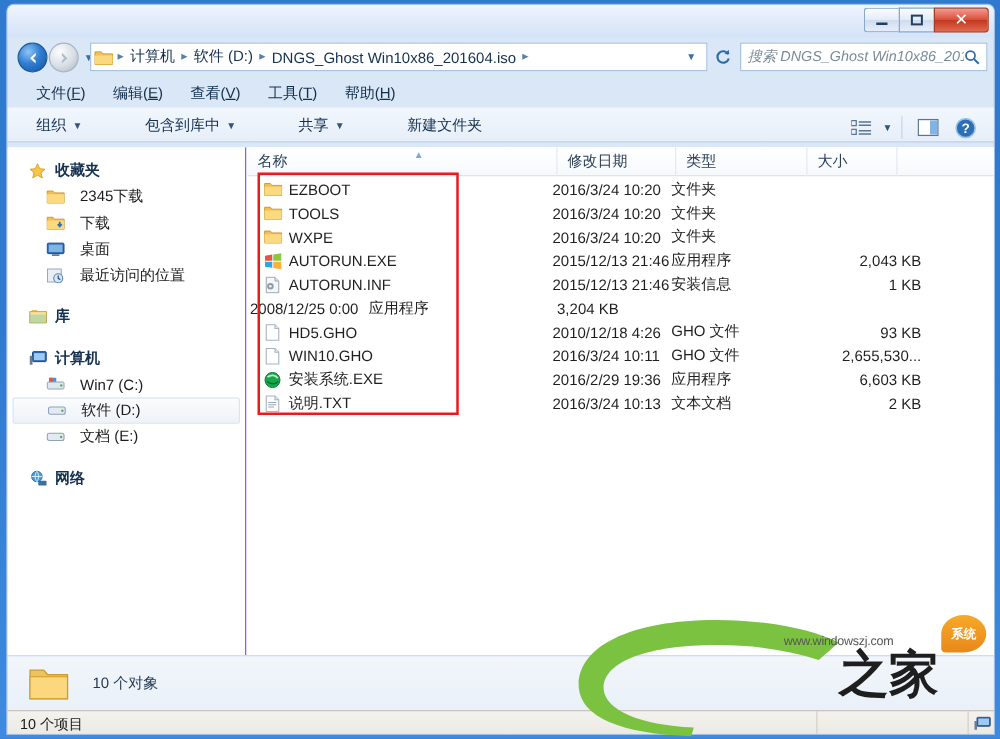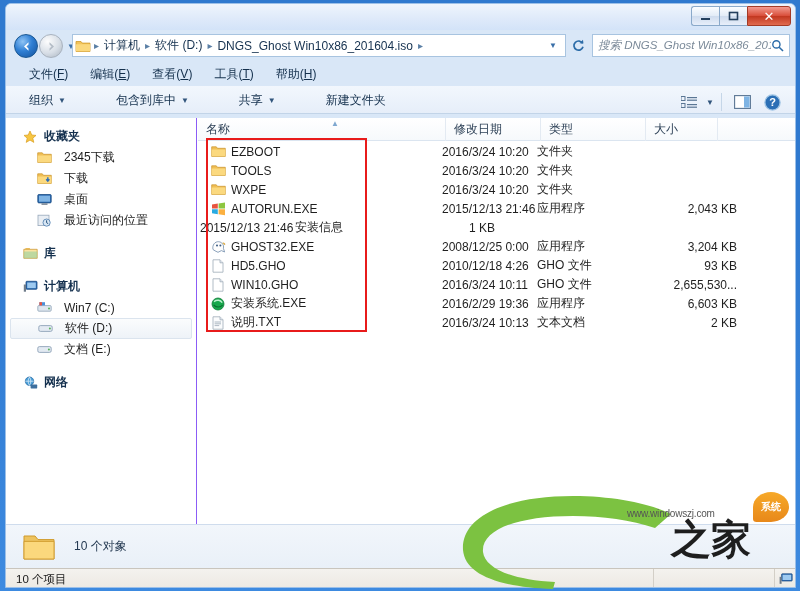--- a/index.html
+++ b/index.html
@@ -536,37 +536,37 @@
                   </svg>
             </span>
             <span>AUTORUN.EXE</span>
           </div>
           <div class="c-date">2015/12/13 21:46</div>
           <div class="c-type">应用程序</div>
           <div class="c-size">2,043 KB</div>
         </div>
 
         <div class="row">
+          <div class="c-name">
+            <span class="ficon">
+              <svg width="14" height="14" viewBox="0 0 14 14">
+                    <path d="M2 0.8h7l3 3v9.4H2z" fill="#f4f6f8" stroke="#9aa7b4" stroke-width=".8"></path>
+                    <path d="M9 0.8v3h3" fill="#dde4eb" stroke="#9aa7b4" stroke-width=".8"></path>
+                    <circle cx="5.3" cy="8" r="2.6" fill="#8d9aa8"></circle>
+                    <circle cx="5.3" cy="8" r="1" fill="#f4f6f8"></circle>
+                  </svg>
+            </span>
+            <span>AUTORUN.INF</span>
+          </div>
           <div class="c-date">2015/12/13 21:46</div>
           <div class="c-type">安装信息</div>
           <div class="c-size">1 KB</div>
         </div>
 
         <div class="row">
-          <div class="c-name">
-            <span class="ficon">
-              <svg width="15" height="14" viewBox="0 0 15 14">
-                    <path d="M2 9.5 C1 5 4 1.4 7.6 1.7 C11 2 13.2 5 12.4 8.3 L13.6 12 L10.4 10.6 L7 12.3 L4 10.8 Z" fill="#fdfdfd" stroke="#7f97b3" stroke-width=".9"></path>
-                    <circle cx="6" cy="5.6" r="1" fill="#3a5b82"></circle>
-                    <circle cx="9.4" cy="5.6" r="1" fill="#3a5b82"></circle>
-                    <path d="M11.6 3 C13.6 2.6 14.4 4 13.4 5" fill="#f3c54b" stroke="#c8922a" stroke-width=".7"></path>
-                  </svg>
-            </span>
-            <span>GHOST32.EXE</span>
-          </div>
           <div class="c-date">2008/12/25 0:00</div>
           <div class="c-type">应用程序</div>
           <div class="c-size">3,204 KB</div>
         </div>
 
         <div class="row">
           <div class="c-name">
             <span class="ficon">
               <svg width="14" height="14" viewBox="0 0 14 14">
                     <path d="M2 0.8h7l3 3v9.4H2z" fill="#ffffff" stroke="#a8b4c0" stroke-width=".9"></path>

